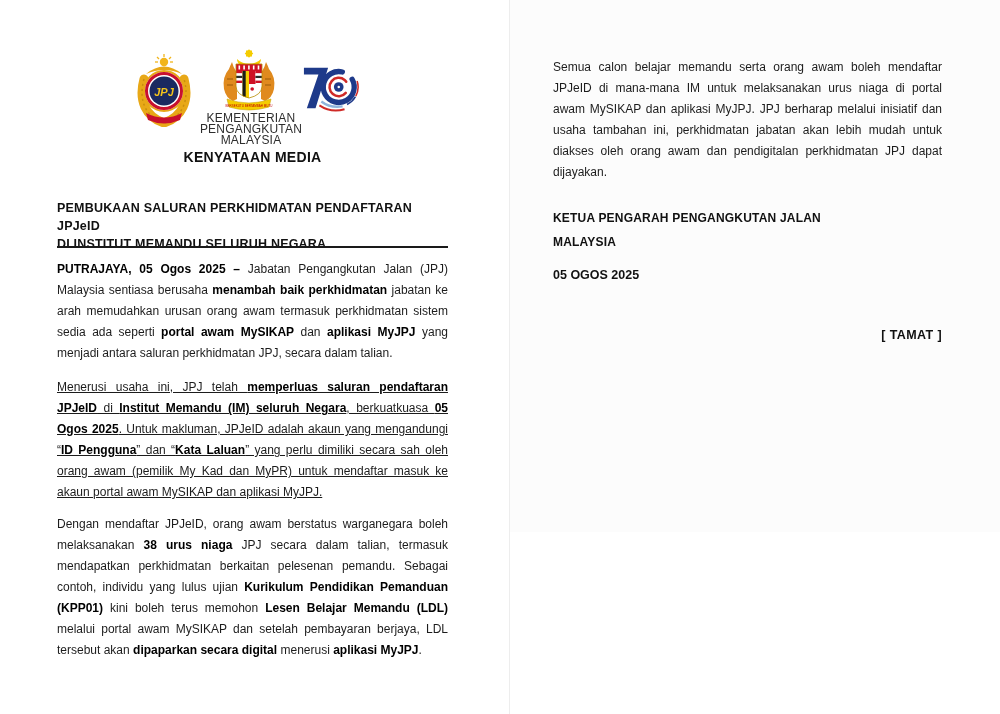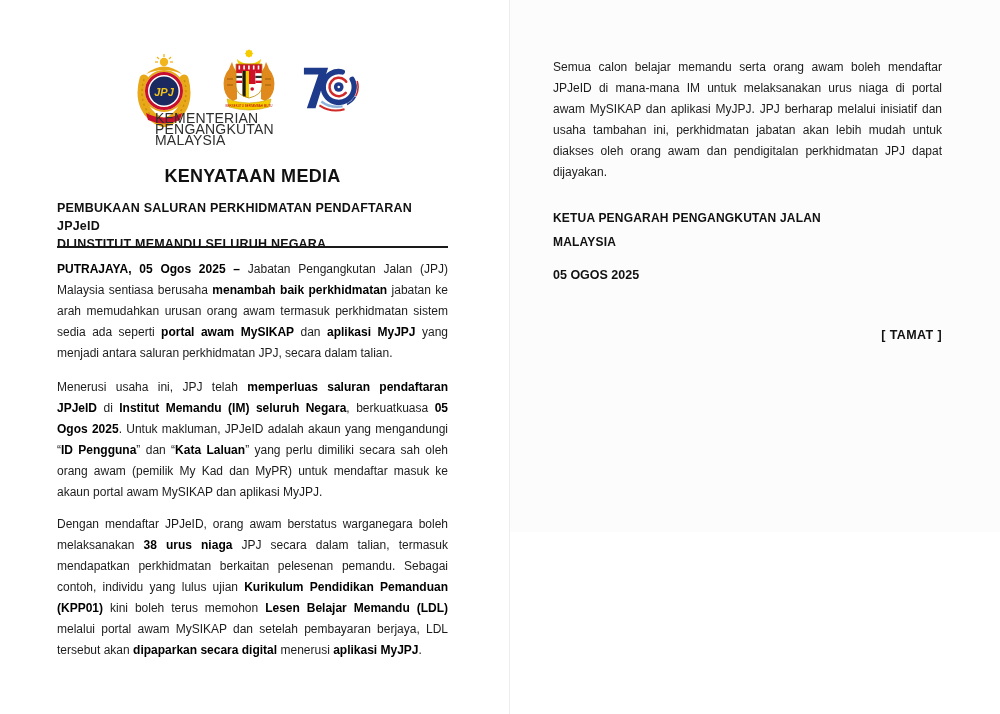--- a/index.html
+++ b/index.html
@@ -15,43 +15,43 @@
   #page-right { left:510px; width:490px; background:#fcfcfc; }
   #page-divider { position:absolute; left:509px; top:0; width:1px; height:714px; background:#ededed; }
 
   .abs { position:absolute; }
 
   
   #jpj-logo      { left:133px; top:53px;  width:62px; height:74px; }
   #coat-of-arms  { left:219px; top:49px;  width:60px; height:64px; }
   #seventy-logo  { left:302px; top:55px;  width:58px; height:64px; }
   #ministry {
-    left:155px; top:113px; width:192px; 
-    font-size:14px; line-height:11px; color:#2e2e2e; letter-spacing:.2px;
+    left:155px; top:113px; width:192px; text-align:center;
+    font-size:12px; line-height:11px; color:#2e2e2e; letter-spacing:.2px;
   }
 
   
   #kicker {
-    left:57px; top:166px; width:391px; text-align:center;
-    font-size:18px; font-weight:700; color:#111; letter-spacing:.3px;
+    left:57px; top:149px; width:391px; text-align:center;
+    font-size:14px; font-weight:700; color:#111; letter-spacing:.3px;
   }
   #doc-title {
     left:57px; top:199px; width:391px; text-align:left;
     font-size:12.5px; font-weight:700; color:#111; line-height:18px; letter-spacing:.2px;
   }
   #title-rule { left:57px; top:246px; width:391px; height:2px; background:#1a1a1a; }
 
   
   .para {
     position:absolute; left:57px; width:391px;
     font-size:12px; line-height:21px; text-align:justify; color:#1c1c1c;
   }
   .para b { font-weight:700; color:#000000; }
   #para-1 { top:259px; }
-  #para-2 { top:377px; }
+  #para-2 { top:377px;text-decoration:underline; }
   #para-3 { top:514px; }
 
   
   #para-right {
     position:absolute; left:43px; top:57px; width:389px;
     font-size:12px; line-height:21px; text-align:justify; color:#1c1c1c;
   }
   #signoff {
     position:absolute; left:43px; top:206px; width:389px;
     font-size:12px; font-weight:700; color:#111; line-height:24px; letter-spacing:.2px;

